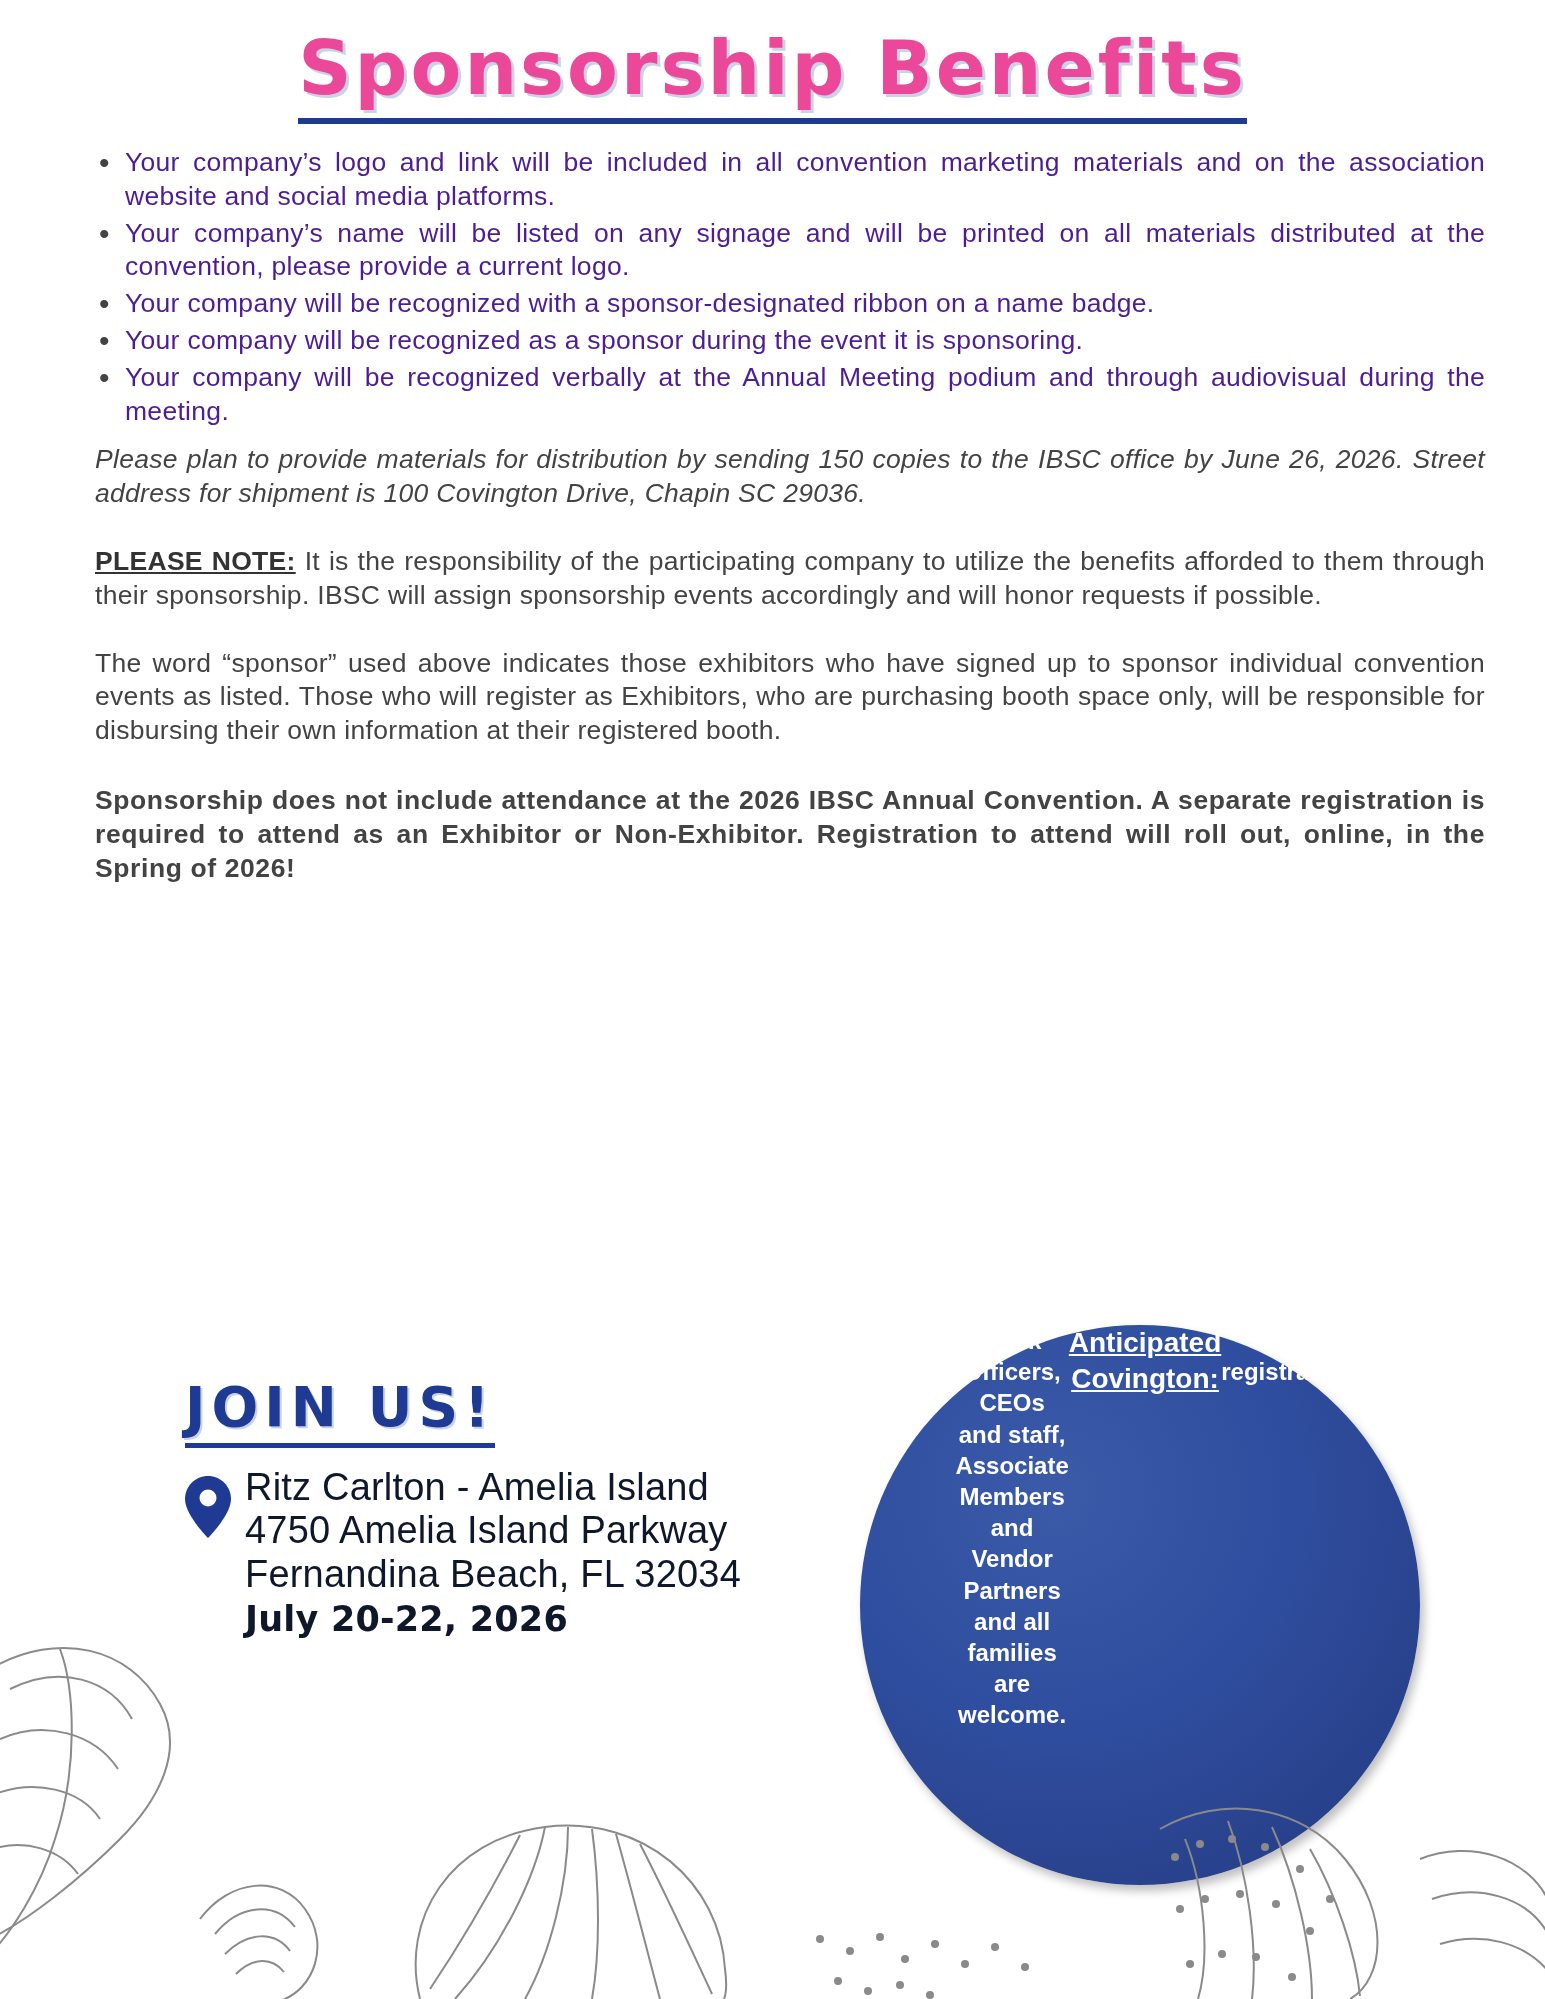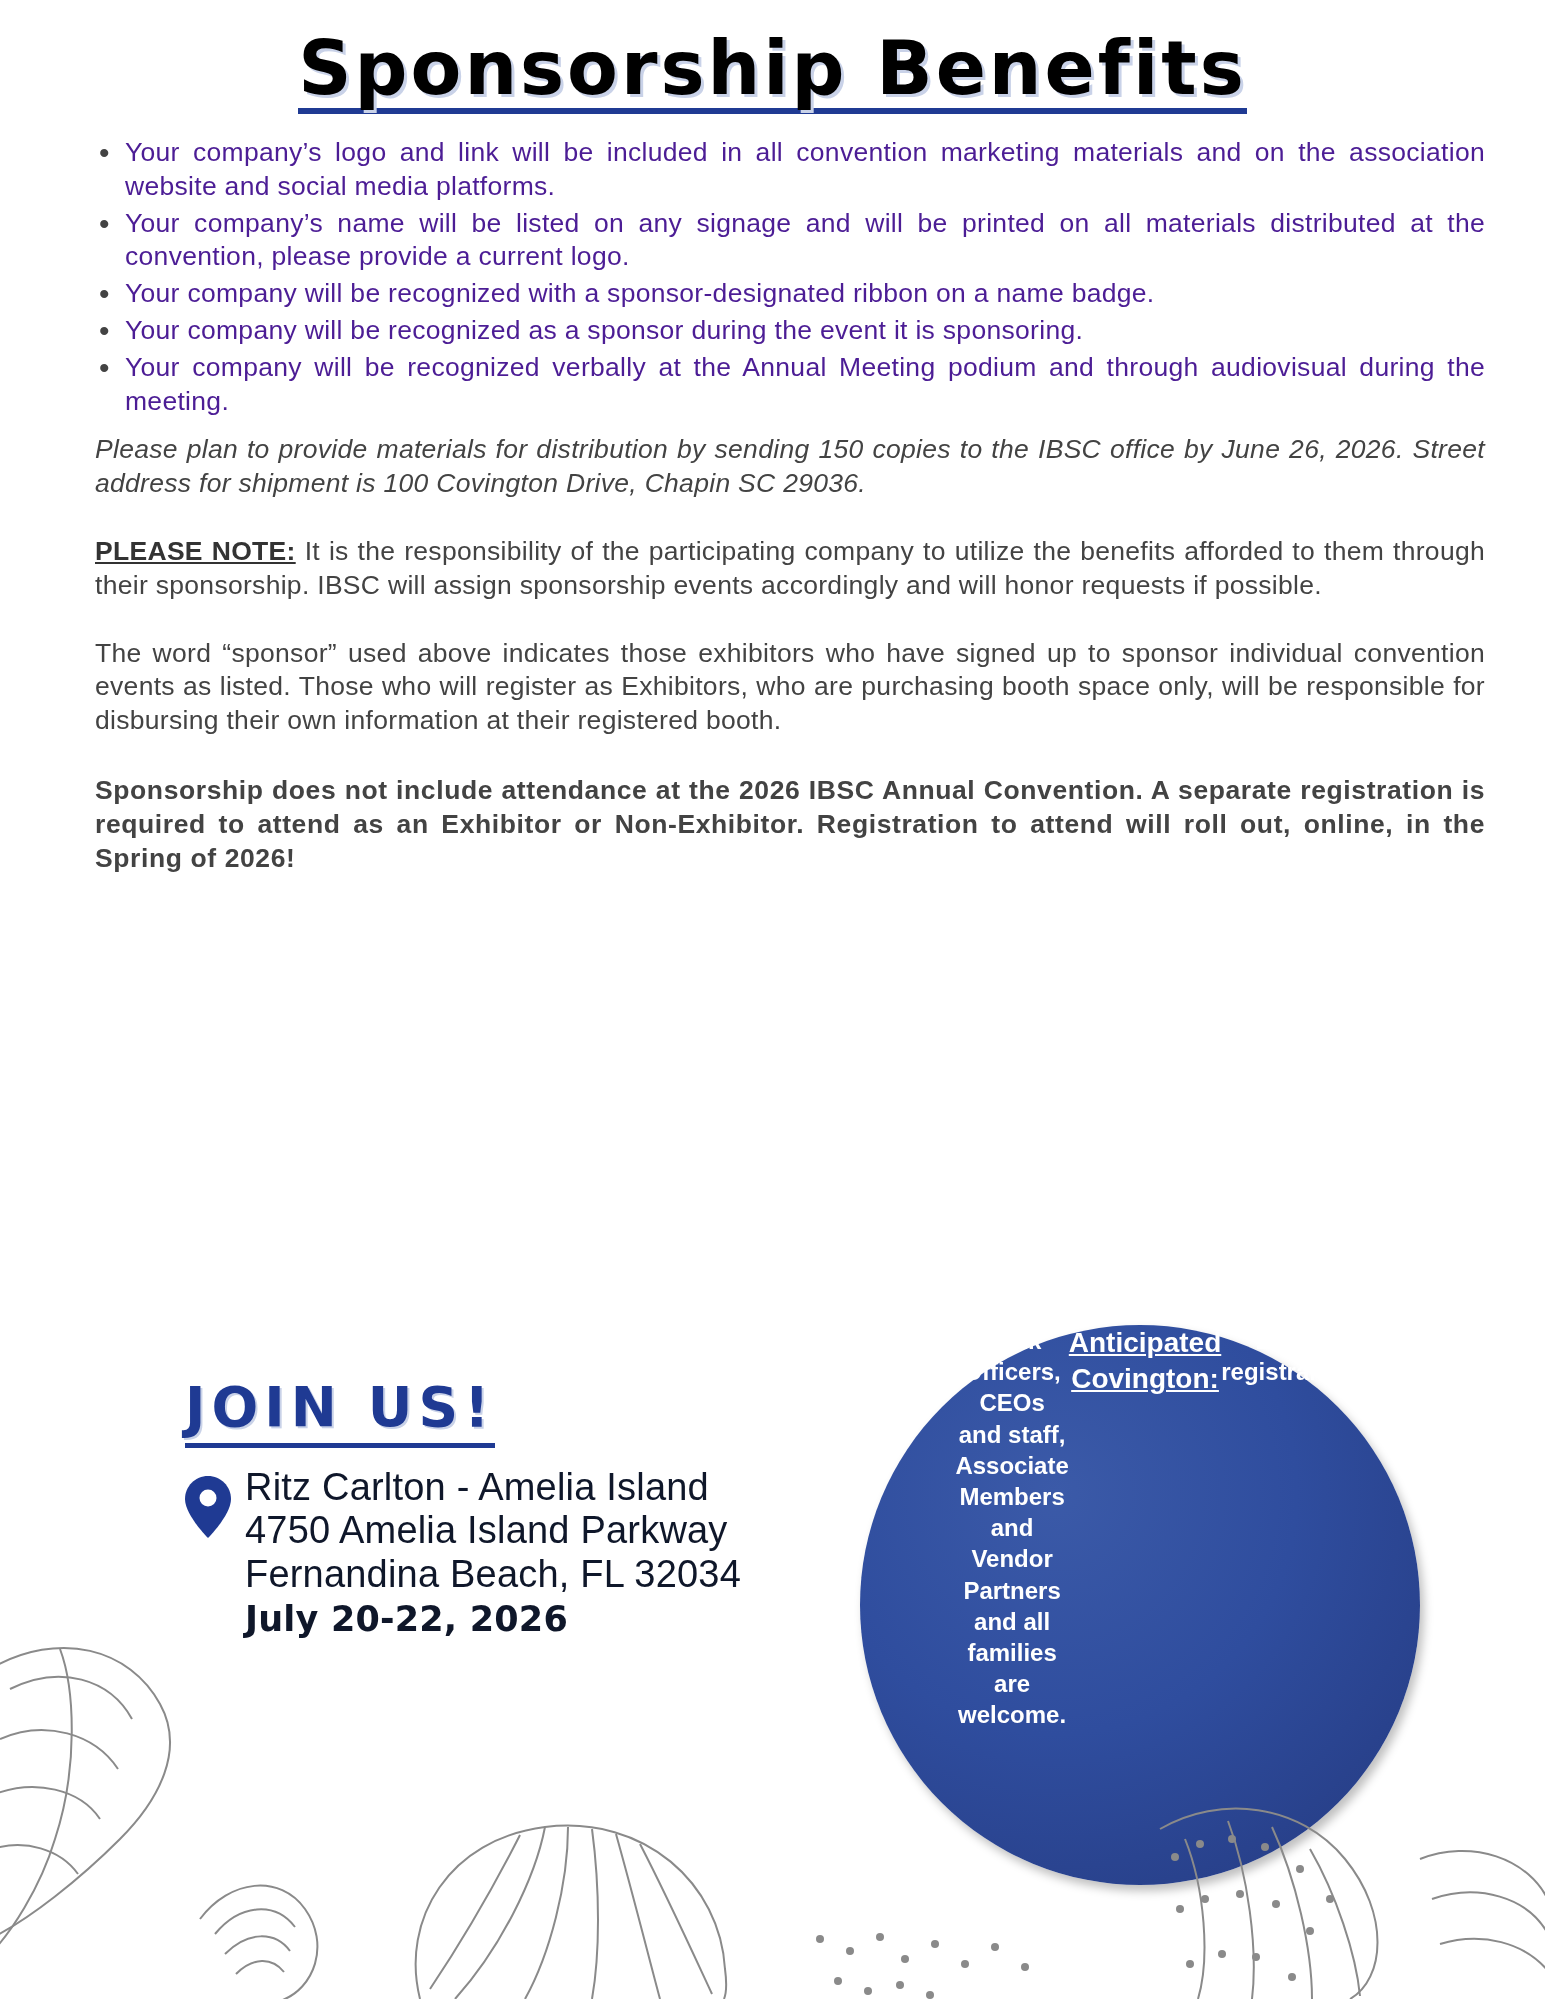--- a/index.html
+++ b/index.html
@@ -27,23 +27,23 @@
   .title-wrap {
     text-align: center;
     padding-top: 30px;
   }
   .title {
     display: inline-block;
     font-family: "DejaVu Sans", sans-serif;
     font-size: 74px;
     font-weight: bold;
     letter-spacing: 3px;
-    color: #000000;
+    color: #ec4899;
     border-bottom: 6px solid #1f3a93;
-    padding-bottom: 0;
+    padding-bottom: 10px;
     text-shadow: 3px 3px 0px #c9d2e8;
     line-height: 1.05;
   }
 
   
   .bullets {
     margin: 22px 60px 0 95px;
     padding: 0;
     list-style: none;
   }

